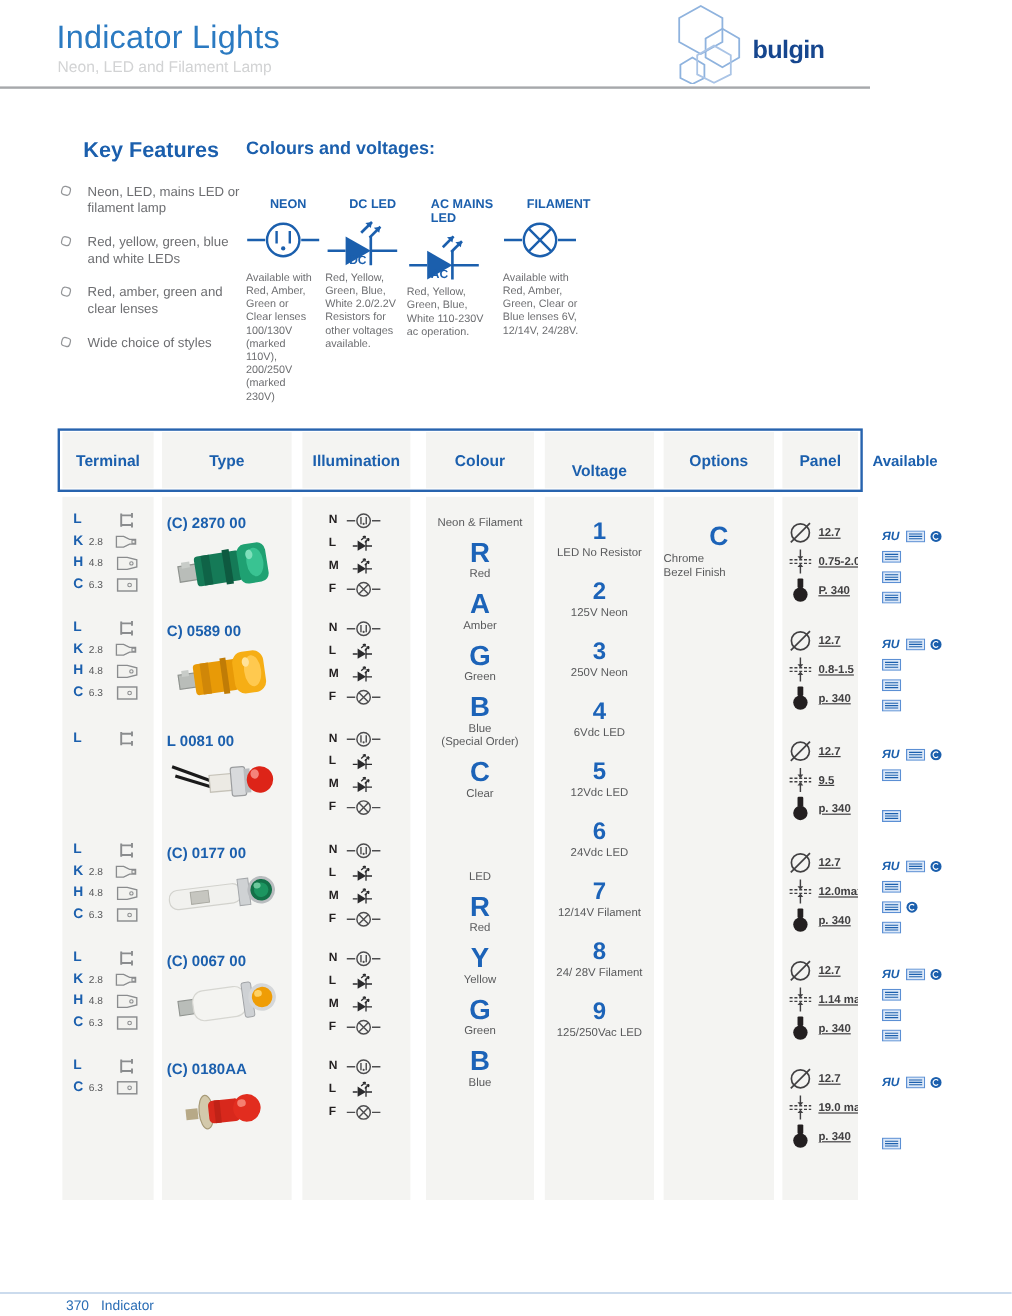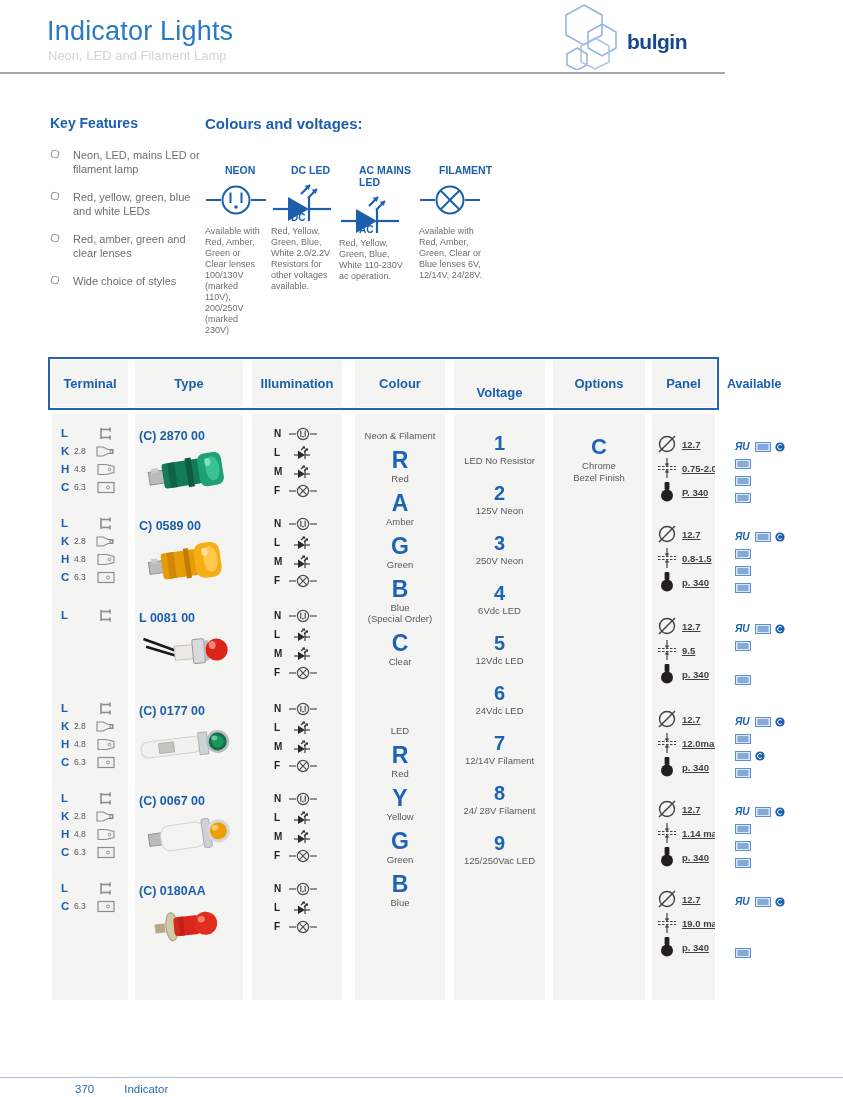--- a/index.html
+++ b/index.html
@@ -10,21 +10,21 @@
   }
   
   .page-header { position:absolute; left:0; top:0; width:725px; height:74px; border-bottom:2px solid #a6a8ab; }
   .page-title { position:absolute; left:47px; top:16px; font-size:27px; font-weight:normal; color:#2b7ac1; letter-spacing:0.2px; }
   .page-subtitle { position:absolute; left:48px; top:48px; font-size:13px; color:#d2d3d4; }
   .brand { position:absolute; right:38px; top:4px; width:130px; height:66px; }
   .brand-hex { position:absolute; left:0; top:0; }
   .brand-name { position:absolute; right:0; top:26px; font-size:21px; font-weight:bold; color:#16468e; letter-spacing:-0.5px; }
   
   .features { position:absolute; left:50px; top:115px; width:152px; }
-  .features h2 { font-size:14px; color:#1b5fad; margin-bottom:18px; }
+  .features h2 { font-size:18px; color:#1b5fad; margin-bottom:18px;text-align:center; }
   .feat-item { position:relative; padding-left:23px; margin-bottom:15px; font-size:11px; line-height:13.5px; color:#6d6e71; }
   .feat-bullet { position:absolute; left:1px; top:1px; width:8px; height:8px; border:1.4px solid #939598; border-radius:3px; transform:rotate(15deg); }
   
   .cv { position:absolute; left:205px; top:115px; width:330px; }
   .cv h2 { font-size:15px; color:#1b5fad; margin-bottom:32px; }
   .cv-groups { display:flex; }
   .cv-group { flex:0 0 auto; }
   .cv-g0{width:66px;} .cv-g1{width:68px;} .cv-g2{width:80px;} .cv-g3{width:72px;}
   .cv-name { font-size:10.5px; font-weight:bold; color:#1b5fad; margin-bottom:6px;margin-left:20px; }
   .cv-symbol { height:44px; position:relative; }
@@ -68,34 +68,34 @@
   .c-label { font-size:9.5px; line-height:11px; color:#58595b; }
   .c-note { font-size:9.5px; line-height:11px; color:#58595b; }
   .c-gap { height:52px; }
   
   .v-item { text-align:center; margin-bottom:15px; }
   .v-num { font-size:20px; line-height:23px; font-weight:bold; color:#1c63b8; }
   .v-label { font-size:9.5px; line-height:12px; color:#58595b; }
   .x-voltage { padding-top:18px; }
   
   .o-code { text-align:center; font-size:22px; font-weight:bold; color:#1c63b8; margin-top:10px; }
-  .o-line { text-align:center; font-size:9.5px; line-height:11.5px; color:#58595b; }
+  .o-line { font-size:9.5px; line-height:11.5px; color:#58595b; }
   
   .p-line { display:flex; align-items:center; height:24px; padding-left:4px; }
   .p-icon { width:22px; height:22px; flex:0 0 22px; display:flex; align-items:center; justify-content:center; }
   .p-val { font-size:9.5px; font-weight:bold; color:#414042; margin-left:4px; white-space:nowrap;text-decoration:underline; }
   .x-panel .rb { padding-top:8px; }
   
   .appr-line { height:17px; display:flex; align-items:center; justify-content:flex-start; gap:4px; padding-left:8px; }
   .x-approval .rb { padding-top:14px; }
   .mark { display:inline-flex; align-items:center; }
   
   .footer-rule { position:absolute; left:0; top:1077px; width:843px; height:1px; background:#a9c3e2; }
   .footer-text { position:absolute; left:55px; top:1083px; font-size:11.5px; color:#2a6db5; }
-  .footer-text span { margin-right:10px;margin-left:20px; }
+  .footer-text span { margin-right:10px; }
 </style>
 </head>
 <body>
 
 <div class="page-header">
   <div class="page-title">Indicator Lights</div>
   <div class="page-subtitle">Neon, LED and Filament Lamp</div>
   <div class="brand">
     <svg class="brand-hex" width="84" height="66" viewBox="0 0 84 66" fill="none" stroke="#8fb3de" stroke-width="1.5">
       <path d="M27 1 L45 11 L45 31 L27 41 L9 31 L9 11 Z"></path>

